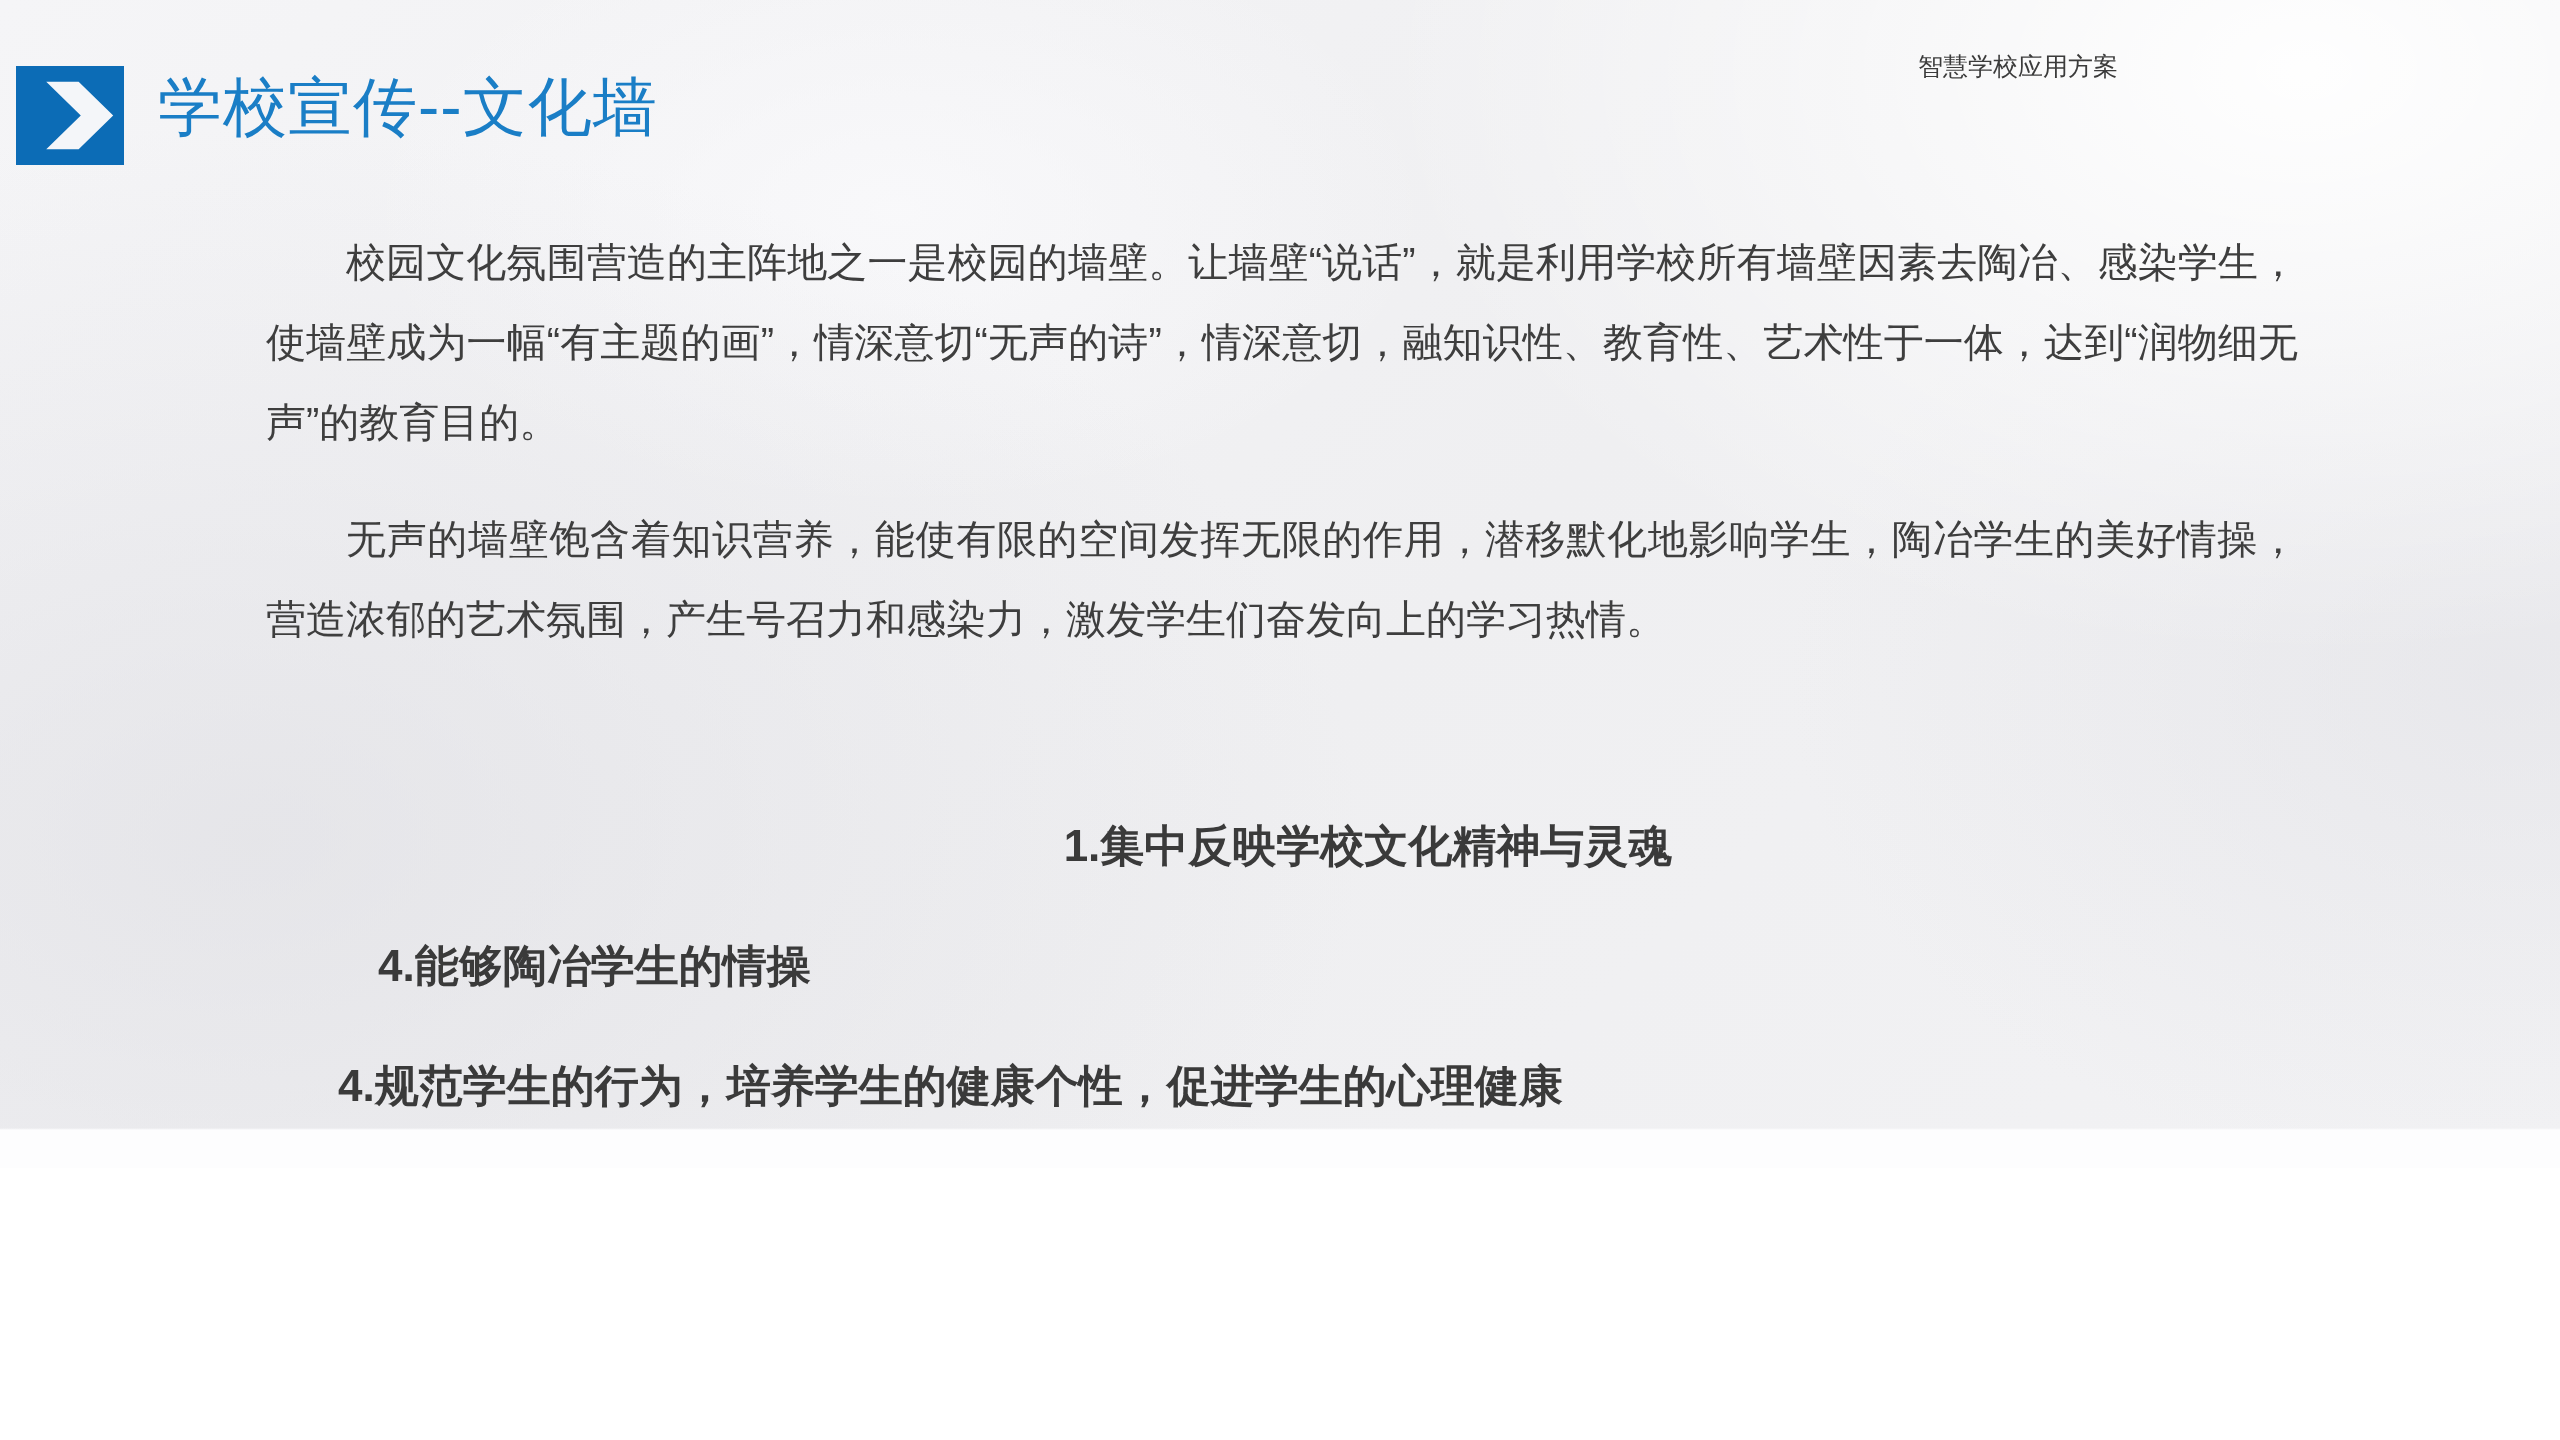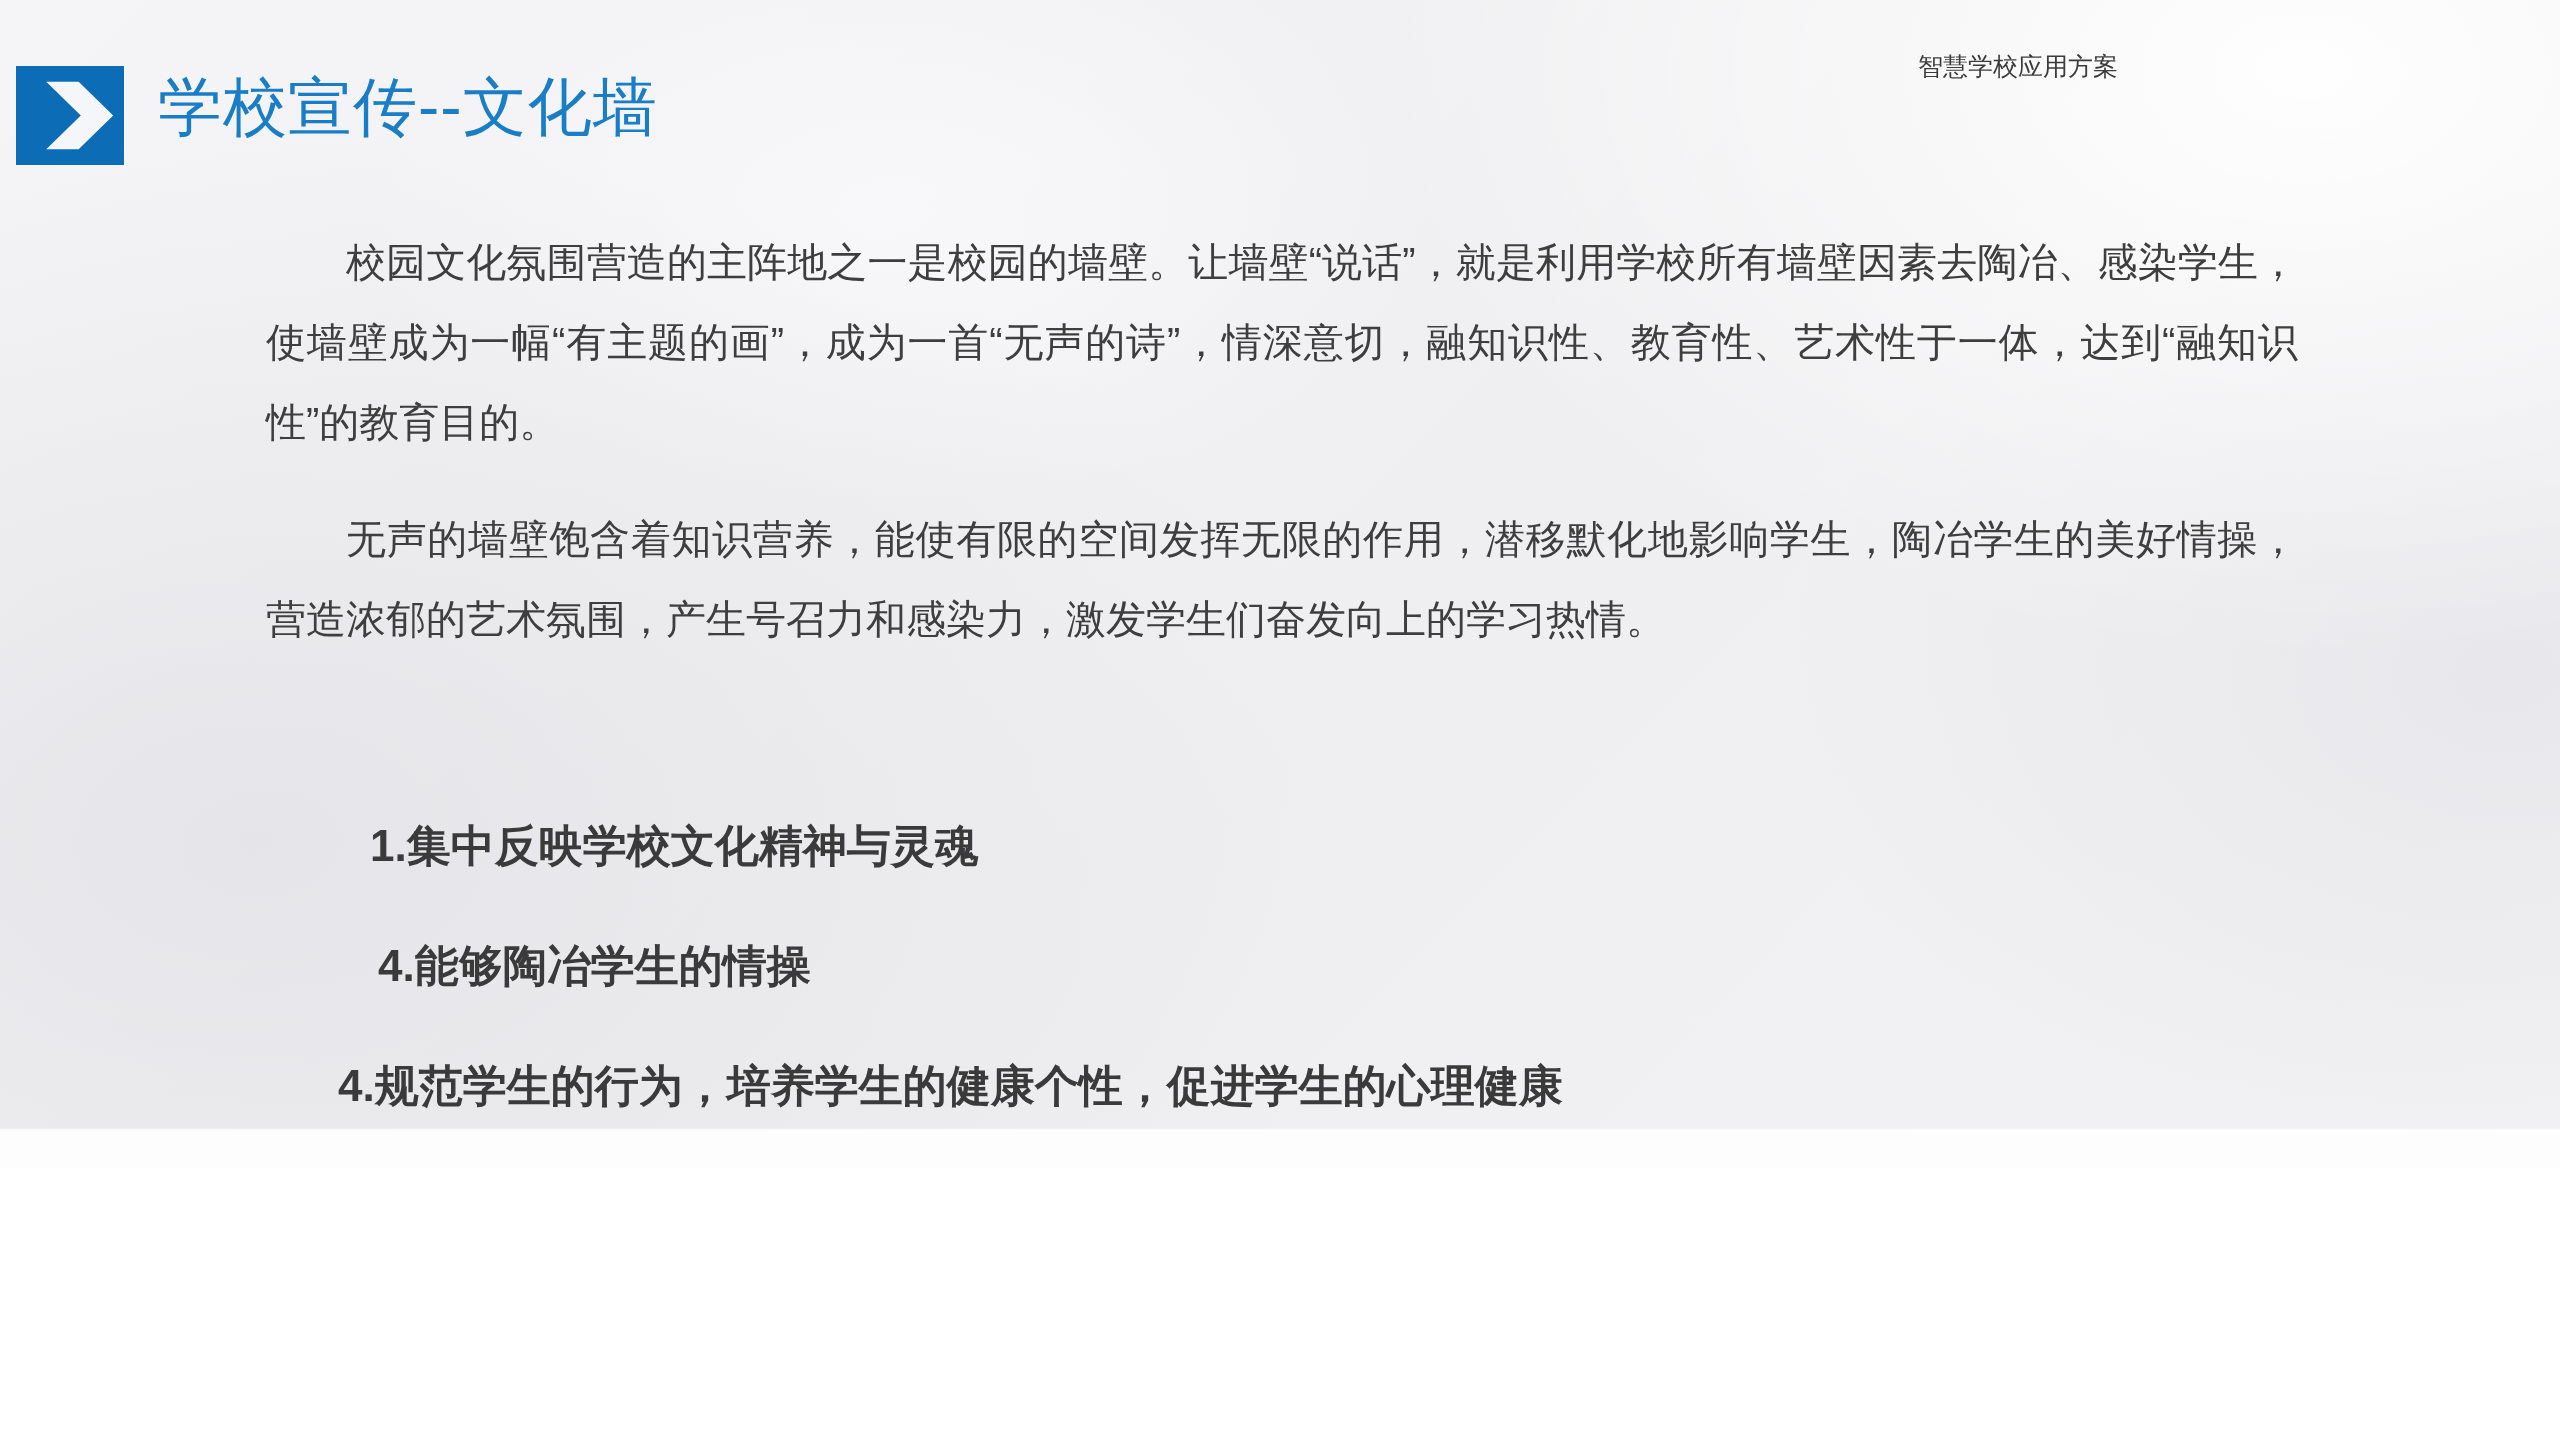--- a/index.html
+++ b/index.html
@@ -84,42 +84,42 @@
   }
   .list-item {
     font-size: 44px;
     line-height: 56px;
     font-weight: 700;
     color: #3a3a3a;
     margin-bottom: 64px;
     white-space: nowrap;
     font-family: "Liberation Sans", "DejaVu Sans", sans-serif;
   }
-  .list-item:nth-child(1) { padding-left: 104px; }
+  .list-item:nth-child(1) { padding-left: 104px; text-align: center; }
   .list-item:nth-child(2) { padding-left: 112px; }
   .list-item:nth-child(3) { padding-left: 72px;  }
   .list-item:nth-child(4) { padding-left: 82px;  }
 </style>
 </head>
 <body>
 
 <div class="slide">
 
   <div class="header-icon">
     <svg viewBox="0 0 100 100" preserveAspectRatio="none" aria-hidden="true">
       <polygon points="28,16 58,16 90,50 58,84 28,84 60,50" fill="#f4f6f9"></polygon>
     </svg>
   </div>
 
   <div class="page-title">学校宣传--文化墙</div>
 
   <div class="header-right">智慧学校应用方案</div>
 
   <div class="content">
-    <p>校园文化氛围营造的主阵地之一是校园的墙壁。让墙壁“说话”，就是利用学校所有墙壁因素去陶冶、感染学生，使墙壁成为一幅“有主题的画”，成为一首“无声的诗”，情深意切，融知识性、教育性、艺术性于一体，达到“融知识性”的教育目的。</p>
+    <p>校园文化氛围营造的主阵地之一是校园的墙壁。让墙壁“说话”，就是利用学校所有墙壁因素去陶冶、感染学生，使墙壁成为一幅“有主题的画”，情深意切“无声的诗”，情深意切，融知识性、教育性、艺术性于一体，达到“润物细无声”的教育目的。</p>
     <p>无声的墙壁饱含着知识营养，能使有限的空间发挥无限的作用，潜移默化地影响学生，陶冶学生的美好情操，营造浓郁的艺术氛围，产生号召力和感染力，激发学生们奋发向上的学习热情。</p>
   </div>
 
   <div class="feature-list">
     <div class="list-item">1.集中反映学校文化精神与灵魂</div>
     <div class="list-item">4.能够陶冶学生的情操</div>
     <div class="list-item">4.规范学生的行为，培养学生的健康个性，促进学生的心理健康</div>
   </div>
 
 </div>

